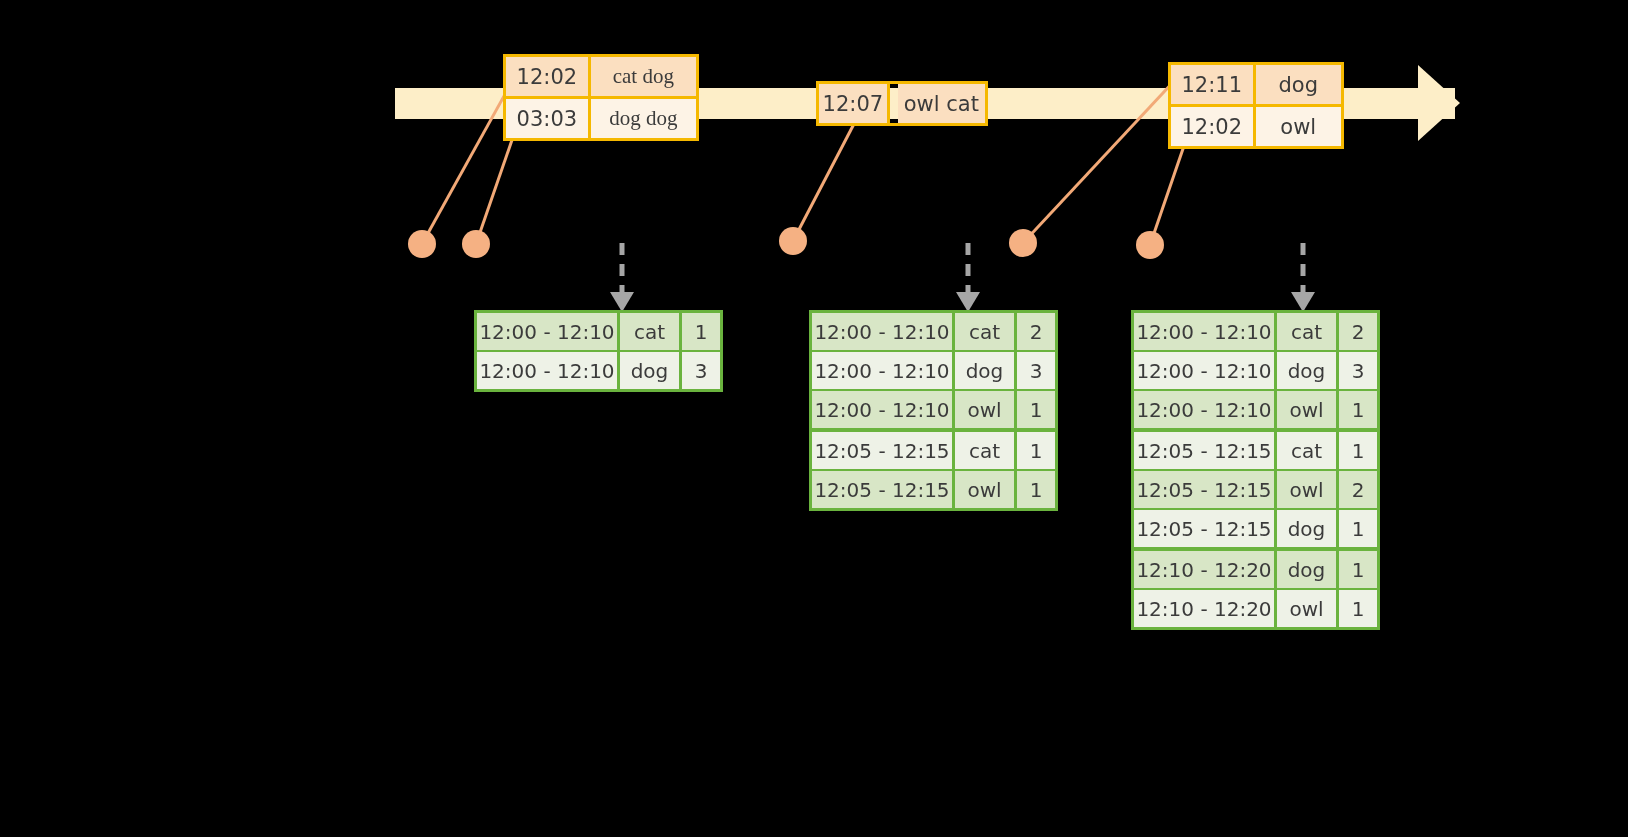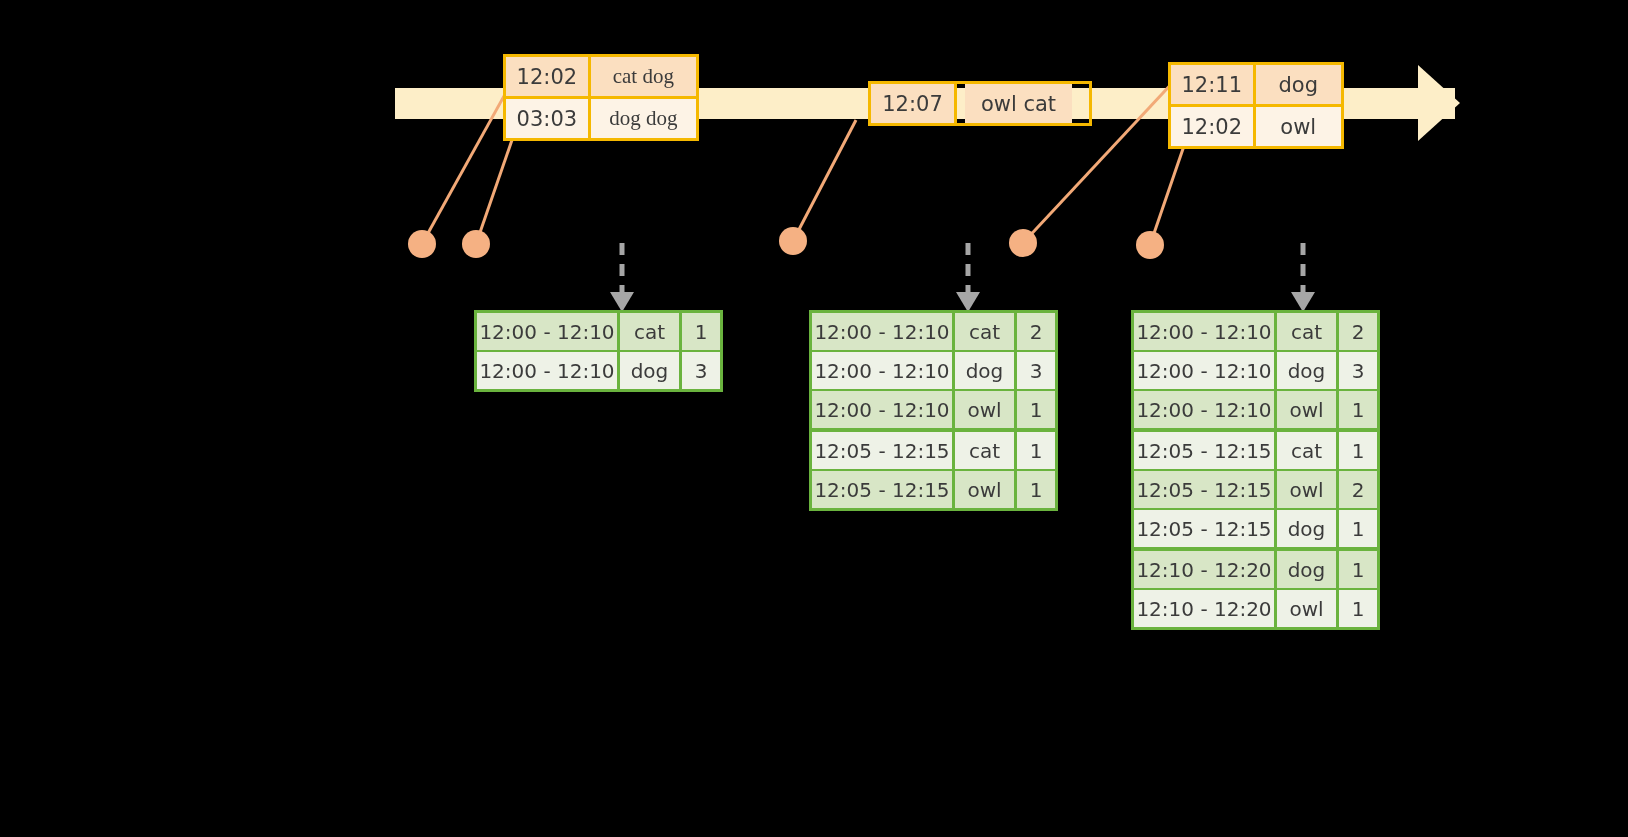--- a/index.html
+++ b/index.html
@@ -49,21 +49,21 @@
     color: #3b3b3b;
     font-size: 21px;
     box-sizing: border-box;
   }
   .evt-cell.time { width: 86px; border-right: 3px solid #f5b800; }
   .evt-row.shade .evt-cell { background: #fbdfc0; }
   .evt-row.plain .evt-cell { background: #fdf3e6; }
 
   #evt-a { left: 503px; top: 54px; width: 196px; }
   #evt-a .evt-cell.val { width: 107px; font-family: Liberation Serif, serif; }
-  #evt-b { left: 868px; top: 81px; width: 224px; }
+  #evt-b { left: 816px; top: 81px; width: 172px; }
   #evt-b .evt-cell.val { width: 107px; margin-left: 8px; }
   #evt-c { left: 1168px; top: 62px; width: 176px; text-align: right; }
   #evt-c .evt-cell.val { width: 87px; }
 
   
   .result-table {
     position: absolute;
     border: 3px solid #6ab33e;
     box-sizing: border-box;
     background: #6ab33e;

